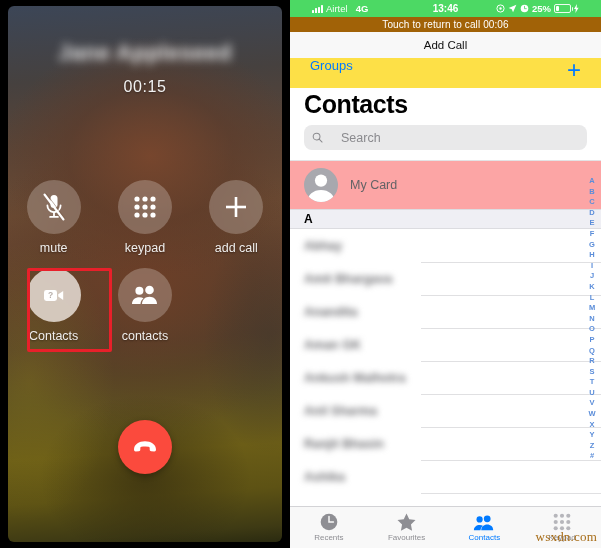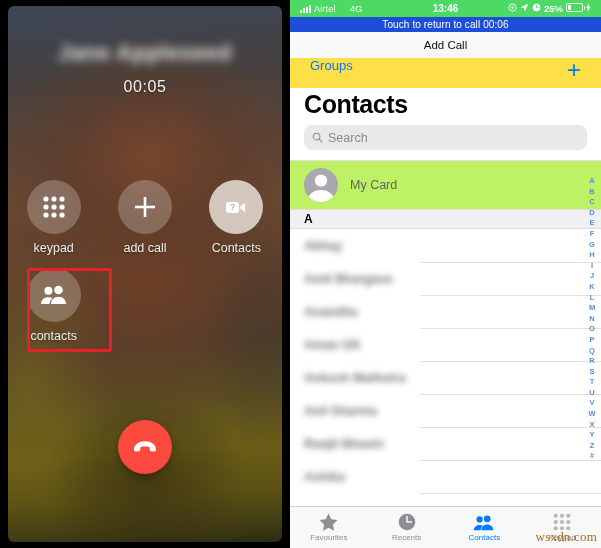--- a/index.html
+++ b/index.html
@@ -134,54 +134,54 @@
     width: 311px; height: 548px;
     background: #ffffff;
     overflow: hidden;
   }
   .statusbar {
     position: relative;
     height: 17px;
     background: #4cd964;
     display: flex;
     align-items: center;
-    padding: 0 10px;
+    padding: 0 22px;
     color: #ffffff;
     font-size: 9.5px;
     font-weight: 600;
   }
   .sb-left { display:flex; align-items:center; gap:3px; }
   .sb-bars { display:flex; align-items:flex-end; gap:1px; height:8px; }
   .sb-bars i { display:block; width:2px; background:#fff; border-radius:0.5px; }
   .sb-bars i:nth-child(1){height:3px}
   .sb-bars i:nth-child(2){height:4.5px}
   .sb-bars i:nth-child(3){height:6px}
   .sb-bars i:nth-child(4){height:7.5px}
   .sb-carrier { font-weight:500; opacity:0.95; }
-  .sb-net { margin-left:11px; font-weight:400; }
+  .sb-net { margin-left:5px; font-weight:700; }
   .sb-center {
     position:absolute; left:0; right:0; text-align:center;
     font-size:10px; font-weight:700; pointer-events:none;
   }
-  .sb-right { margin-left:auto; display:flex; gap:3px; z-index:1;}
+  .sb-right { margin-left:auto; display:flex; align-items:center; gap:3px; z-index:1;}
   .sb-pct { font-size:9.5px; font-weight:600; }
   .battery {
     width:17px; height:8.5px; border:1px solid rgba(255,255,255,0.9);
     border-radius:2px; position:relative; padding:1px;
   }
   .battery::after {
     content:""; position:absolute; right:-3px; top:2.2px;
     width:1.5px; height:3.5px; background:rgba(255,255,255,0.9);
     border-radius:0 1px 1px 0;
   }
   .battery i { display:block; height:100%; width:25%; background:#fff; border-radius:1px; }
 
   .call-banner {
     height: 15px;
-    background: #1d4ed8;
+    background: #a16207;
     color: #ffffff;
     font-size: 10px;
     display: flex; align-items: center; justify-content: center;
     letter-spacing: 0.1px;
   }
 
   .navbar {
     height: 26px;
     background: #f8f8f8;
     display:flex; align-items:center; justify-content:center;
@@ -204,28 +204,28 @@
     font-size: 25px; font-weight: 700; color:#000;
     letter-spacing:-0.4px;
     background:#ffffff;
   }
   .search-wrap { padding: 0 14px 10px; background:#ffffff; }
   .searchbar {
     height: 25px;
     background:#e9e9ea;
     border-radius: 8px;
     display:flex; align-items:center;
-    padding: 0 8px; gap:5px;
+    padding: 0 8px; gap:18px;
   }
   .search-ph { color:#8a8a8e; font-size:12.5px; }
 
   .mycard-row {
     display:flex; align-items:center; gap:12px;
     padding: 7px 14px;
-    background:#bef264;
+    background:#fca5a5;
     border-top: 0.5px solid #e3e3e5;
   }
   .avatar {
     width:34px; height:34px; border-radius:50%;
     background:#a8a8ae; overflow:hidden;
     display:flex; align-items:flex-end; justify-content:center;
   }
   .mycard-label { color:#636366; font-size:12.5px; }
 
   .section-head {
@@ -290,24 +290,37 @@
 </style>
 </head>
 <body>
 
 <div class="screenshot">
 
   <div class="phone-left">
     <div class="call-bg"></div>
 
     <div class="caller-name">Jane Appleseed</div>
-    <div class="call-timer">00:05</div>
+    <div class="call-timer">00:15</div>
 
     <div class="ctrl-grid">
 
+      <div class="ctrl">
+        <div class="ctrl-circle">
+          <svg width="26" height="28" viewBox="0 0 26 28">
+            <g fill="#ffffff">
+              <rect x="9.5" y="2" width="7" height="13" rx="3.5"></rect>
+              <path d="M5.5 12.5a0.9 0.9 0 0 1 1.8 0 5.7 5.7 0 0 0 11.4 0 0.9 0.9 0 0 1 1.8 0 7.5 7.5 0 0 1-6.6 7.4V23h3a0.9 0.9 0 0 1 0 1.8h-7.8a0.9 0.9 0 0 1 0-1.8h3v-3.1a7.5 7.5 0 0 1-6.6-7.4z"></path>
+            </g>
+            <line x1="3.5" y1="1.5" x2="22.5" y2="26.5" stroke="#ffffff" stroke-width="2.1" stroke-linecap="round"></line>
+            <line x1="3.5" y1="1.5" x2="22.5" y2="26.5" stroke="rgba(120,90,70,0.55)" stroke-width="0.9" stroke-linecap="round" transform="translate(1.6,-1.1)"></line>
+          </svg>
+        </div>
+        <div class="ctrl-label">mute</div>
+      </div>
 
       <div class="ctrl">
         <div class="ctrl-circle">
           <svg width="26" height="26" viewBox="0 0 26 26">
             <g fill="#ffffff">
               <circle cx="5" cy="5" r="2.6"></circle>
                 <circle cx="13" cy="5" r="2.6"></circle>
                 <circle cx="21" cy="5" r="2.6"></circle>
               <circle cx="5" cy="13" r="2.6"></circle>
                 <circle cx="13" cy="13" r="2.6"></circle>
@@ -490,31 +503,31 @@
         <span>V</span>
         <span>W</span>
         <span>X</span>
         <span>Y</span>
         <span>Z</span>
         <span>#</span>
       </div>
 
     <div class="tabbar">
       <div class="tab">
-        <svg width="19" height="18" viewBox="0 0 20 19">
-          <path d="M10 0.6l2.9 6 6.6.9-4.8 4.6 1.2 6.6L10 15.6 4.1 18.7l1.2-6.6L0.5 7.5l6.6-.9z" fill="#8e8e93"></path>
-        </svg>
-        <span class="tab-label">Favourites</span>
-      </div>
-      <div class="tab">
         <svg width="18" height="18" viewBox="0 0 18 18">
           <circle cx="9" cy="9" r="8.3" fill="#8e8e93"></circle>
           <path d="M9 3.6V9h4.4" stroke="#f8f8f8" stroke-width="1.5" fill="none" stroke-linecap="round"></path>
         </svg>
         <span class="tab-label">Recents</span>
+      </div>
+      <div class="tab">
+        <svg width="19" height="18" viewBox="0 0 20 19">
+          <path d="M10 0.6l2.9 6 6.6.9-4.8 4.6 1.2 6.6L10 15.6 4.1 18.7l1.2-6.6L0.5 7.5l6.6-.9z" fill="#8e8e93"></path>
+        </svg>
+        <span class="tab-label">Favourites</span>
       </div>
       <div class="tab active">
         <svg width="22" height="17" viewBox="0 0 24 18">
           <g fill="#007aff">
             <circle cx="15.5" cy="5" r="3.7"></circle>
             <path d="M9 17.5c0-3.8 2.9-6.2 6.5-6.2s6.5 2.4 6.5 6.2z"></path>
             <circle cx="7.2" cy="5.7" r="3.4"></circle>
             <path d="M1 17.5c0-3.5 2.7-5.7 6.3-5.7 1.3 0 2.5.3 3.5.8-1.6 1.3-2.5 3-2.6 4.9z"></path>
           </g>
         </svg>

